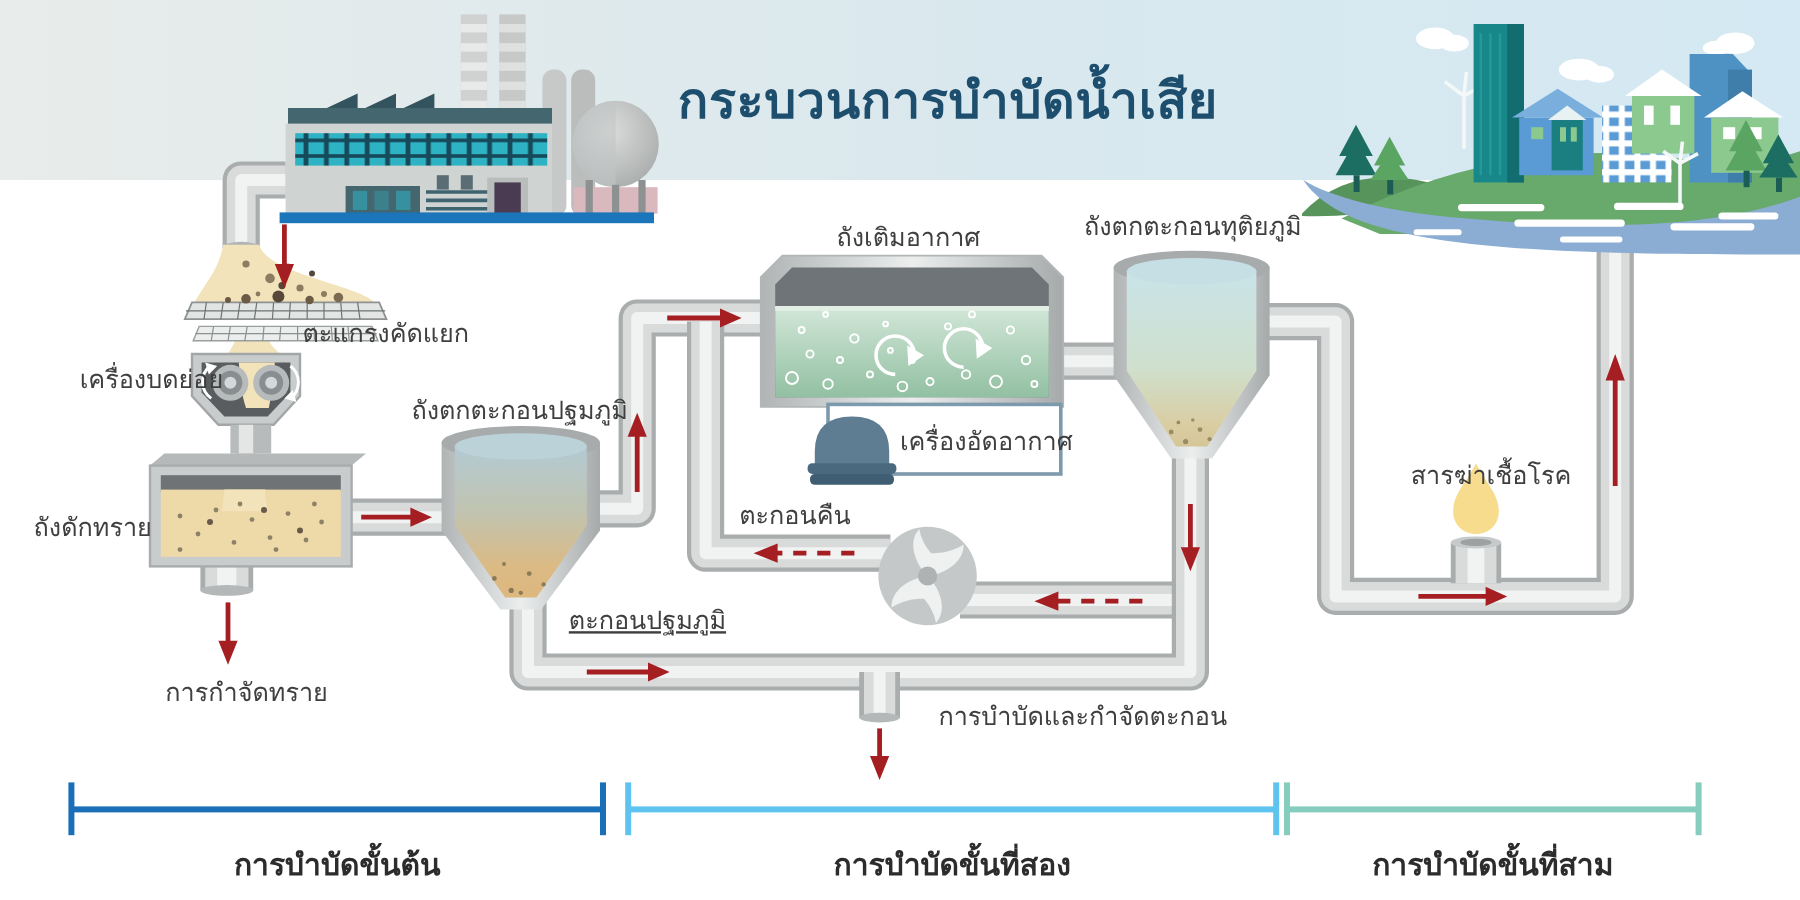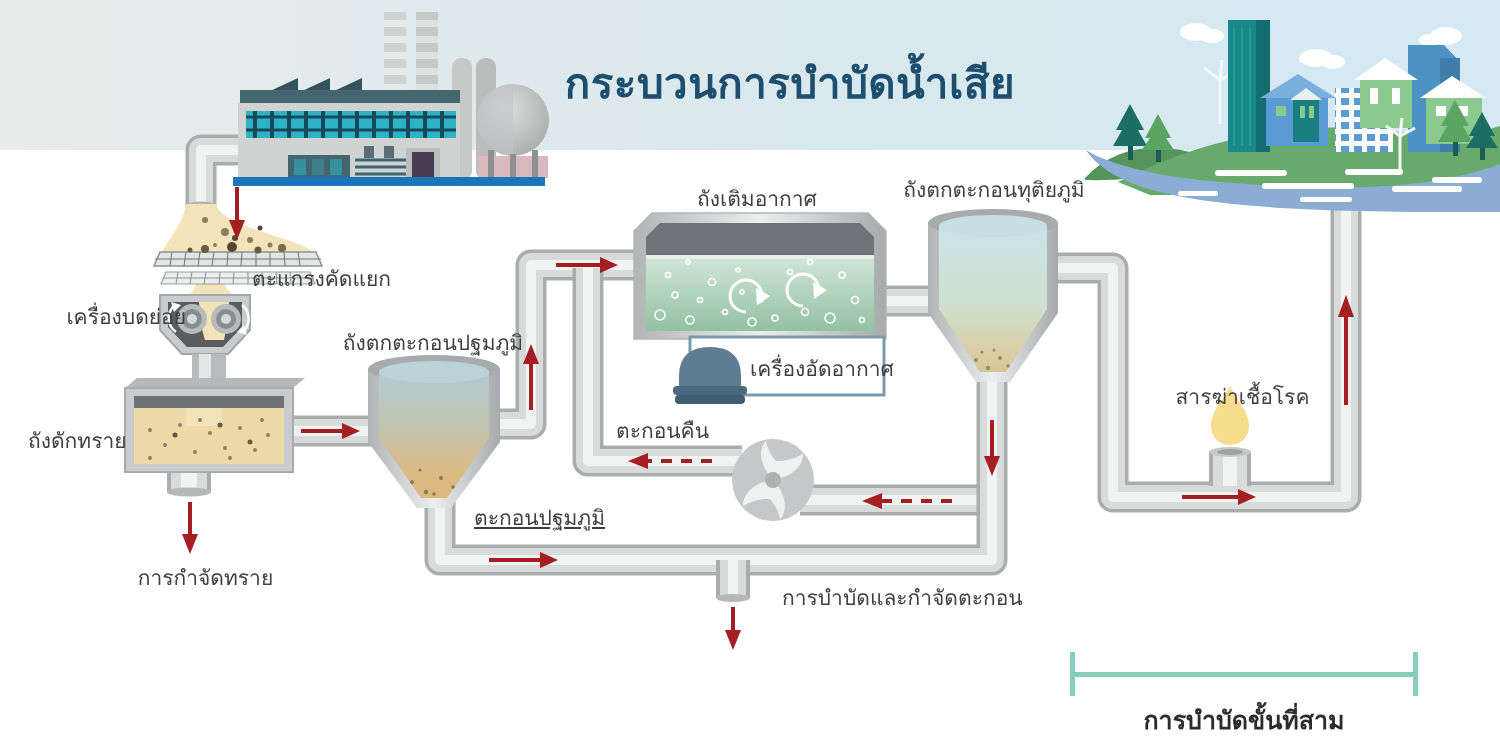--- a/index.html
+++ b/index.html
@@ -493,20 +493,32 @@
 <div class="lbl c" style="left:118px;top:564px;width:175px;">การกำจัดทราย</div>
 <div class="lbl c" style="left:338px;top:329px;width:190px;">ถังตกตะกอนปฐมภูมิ</div>
 <div class="lbl" style="left:474px;top:504px;width:170px;text-decoration:underline;">ตะกอนปฐมภูมิ</div>
 <div class="lbl c" style="left:668px;top:185px;width:178px;">ถังเติมอากาศ</div>
 <div class="lbl" style="left:750px;top:355px;width:135px;">เครื่องอัดอากาศ</div>
 <div class="lbl c" style="left:898px;top:176px;width:192px;">ถังตกตะกอนทุติยภูมิ</div>
 <div class="lbl" style="left:616px;top:417px;width:120px;">ตะกอนคืน</div>
 <div class="lbl" style="left:782px;top:584px;width:230px;">การบำบัดและกำจัดตะกอน</div>
 <div class="lbl c" style="left:1170px;top:350px;width:145px;margin-top:33px;">สารฆ่าเชื้อโรค</div>
 
+<div class="stage-bracket" style="left:57px;width:448px;">
+  <span class="cap" style="background: rgb(27, 111, 184);"></span>
+  <span class="bar" style="background: rgb(27, 111, 184);"></span>
+  <span class="cap cap-r" style="background: rgb(27, 111, 184);"></span>
+  <div class="stage-label">การบำบัดขั้นต้น</div>
+</div>
+<div class="stage-bracket" style="left:521px;width:545px;">
+  <span class="cap" style="background: rgb(94, 195, 238);"></span>
+  <span class="bar" style="background: rgb(94, 195, 238);"></span>
+  <span class="cap cap-r" style="background: rgb(94, 195, 238);"></span>
+  <div class="stage-label">การบำบัดขั้นที่สอง</div>
+</div>
 <div class="stage-bracket" style="left:1070px;width:348px;">
   <span class="cap" style="background: rgb(135, 205, 189);"></span>
   <span class="bar" style="background: rgb(135, 205, 189);"></span>
   <span class="cap cap-r" style="background: rgb(135, 205, 189);"></span>
   <div class="stage-label">การบำบัดขั้นที่สาม</div>
 </div>
 
 </div>
 
 </body></html>

